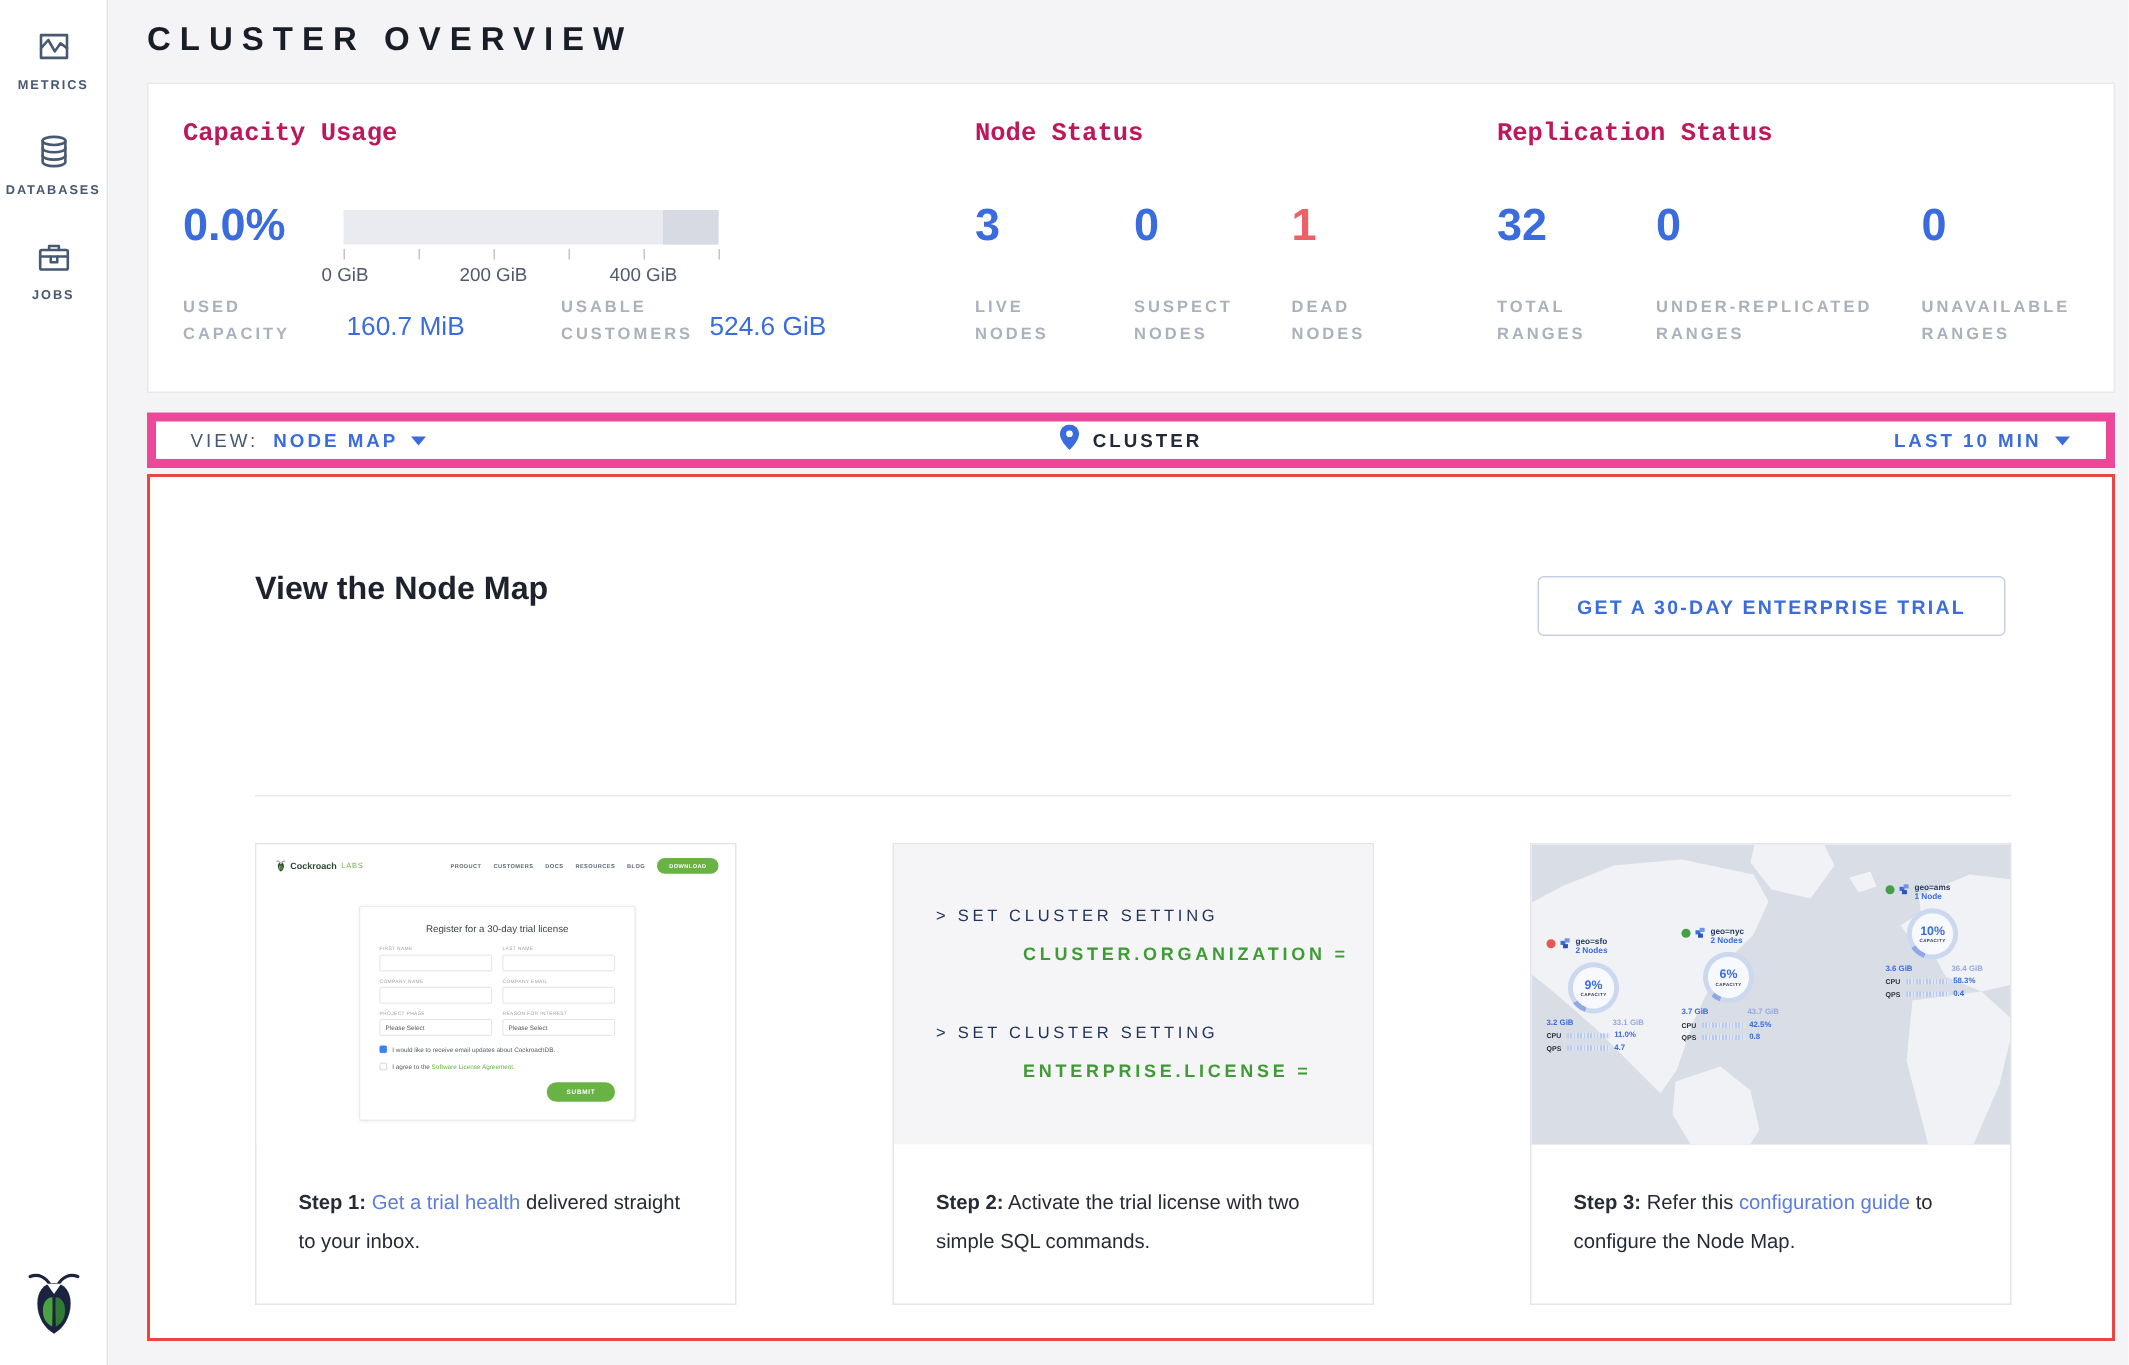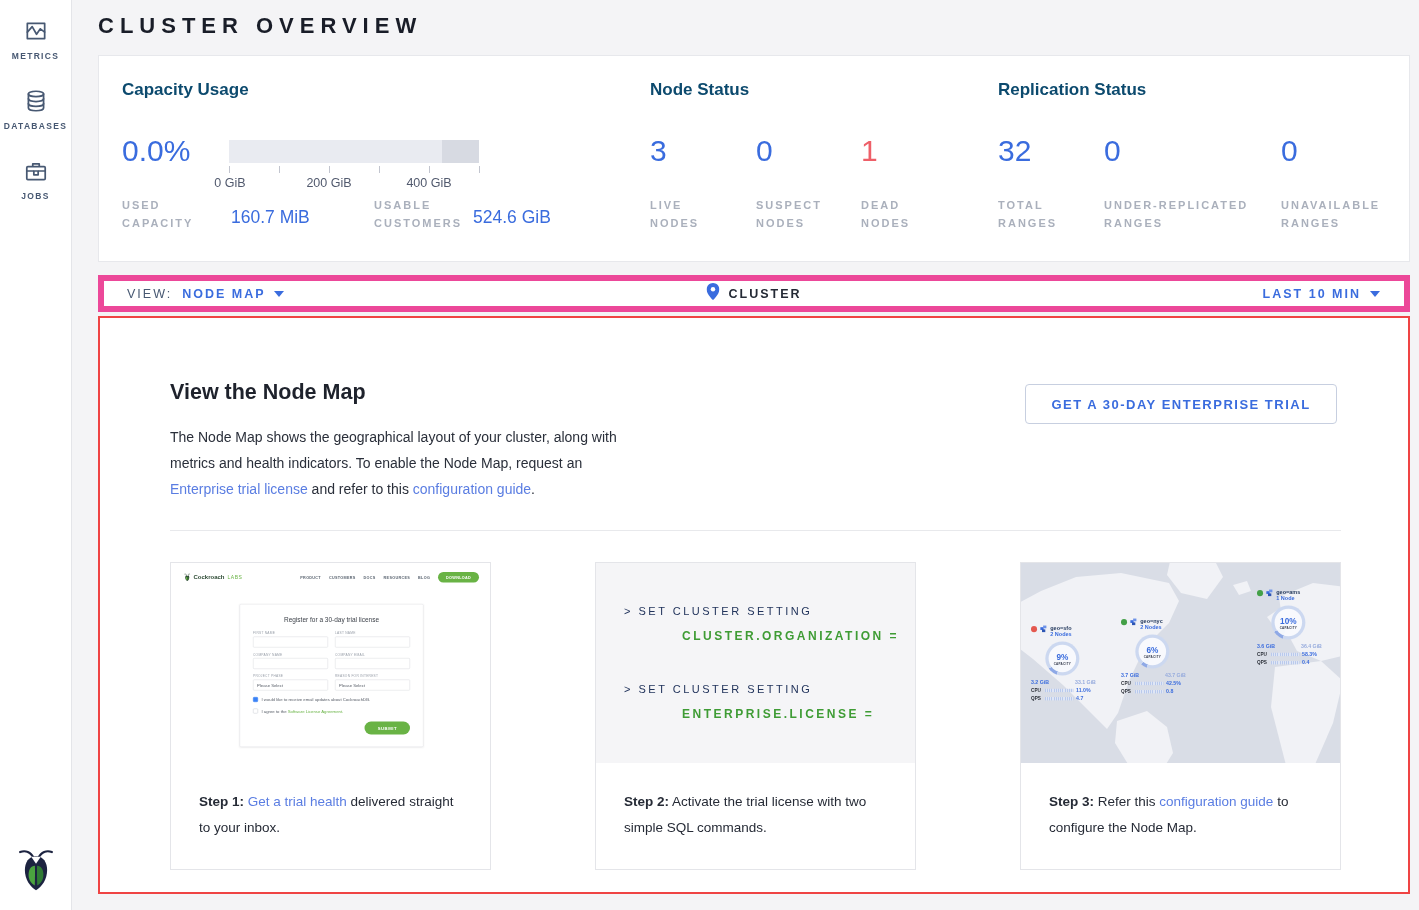--- a/index.html
+++ b/index.html
@@ -17,22 +17,22 @@
   .side-label { font-size:8.5px; font-weight:bold; letter-spacing:1.3px; color:#475872; }
   .side-item.active .side-label { color:#3a6cde; }
   .side-icon svg { display:block; }
   .side-logo { position:absolute; bottom:14px; left:50%; transform:translateX(-50%); }
   
   .page-title { position:absolute; left:98px; top:13px; font-size:22px; font-weight:bold;
     letter-spacing:6px; color:#191d28; }
   
   .stats-card { position:absolute; left:98px; top:55px; width:1312px; height:207px;
     background:#fff; border:1px solid #e7e8ec; }
-  .sec-title { position:absolute; font-size:17px; font-weight:bold; color:#0c4a6e; top:24px; }
-  .big-num { position:absolute; top:78px; font-size:30px; color:#3a6cde; }
+  .sec-title { position:absolute; font-size:17px; font-weight:bold; color:#be185d; top:24px;font-family:Liberation Mono, monospace; }
+  .big-num { position:absolute; top:78px; font-size:30px; color:#3a6cde;font-weight:bold; }
   .big-num.red { color:#ee5f68; }
   .stat-label { position:absolute; top:140px; font-size:11px; font-weight:bold;
     letter-spacing:2px; color:#aab0bc; white-space:pre-line; line-height:18px; }
   .stat-value { position:absolute; top:151px; font-size:17.5px; color:#3a6cde; }
   .cap-bar { position:absolute; left:130px; top:84px; width:250px; height:23px; background:#e9ebf1; }
   .cap-bar .dark { position:absolute; right:0; top:0; height:100%; width:15%; background:#d7dae2; }
   .tick { position:absolute; top:110px; width:1px; height:7px; background:#c2c5cf; }
   .tick-label { position:absolute; top:120px; font-size:12.5px; color:#525a6e; transform:translateX(-50%); }
   
   .view-bar { position:absolute; left:98px; top:275px; width:1312px; height:37px;
@@ -238,21 +238,20 @@
     <span class="vb-cluster">CLUSTER</span>
   </div>
   <div class="vb-right">
     <span>LAST 10 MIN</span>
     <span class="caret"></span>
   </div>
 </div>
 
 <section class="panel">
   <h2 class="panel-heading">View the Node Map</h2>
-  <p class="panel-desc"><span>The Node Map shows the geographical layout of your cluster, along with metrics and health indicators. To enable the Node Map, request an </span><a class="link">Enterprise trial license</a><span> and refer to this </span><a class="link">configuration guide</a><span>.</span></p>
   <button class="trial-btn">GET A 30-DAY ENTERPRISE TRIAL</button>
   <div class="panel-divider"></div>
 
   <div class="cards">
 
     <div class="card">
       <div class="thumb">
         <div class="mini-site">
           <div class="ms-header">
             <div class="ms-logo">

